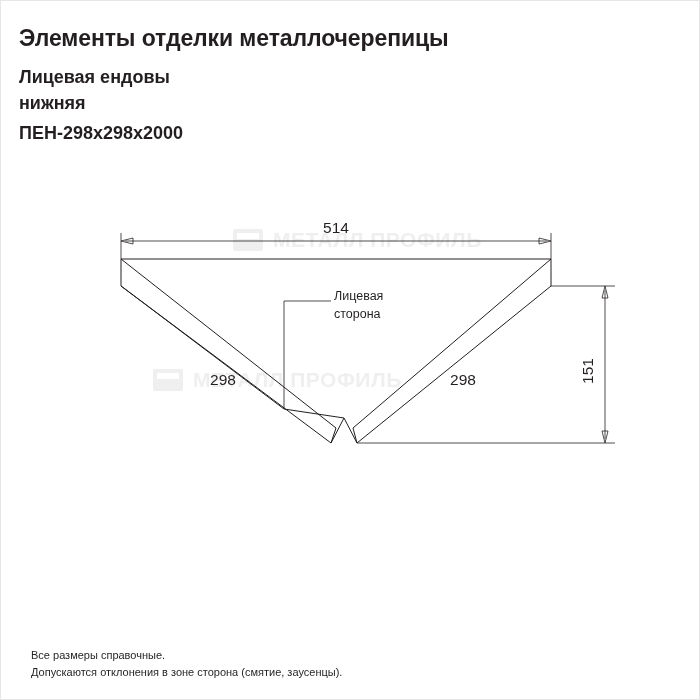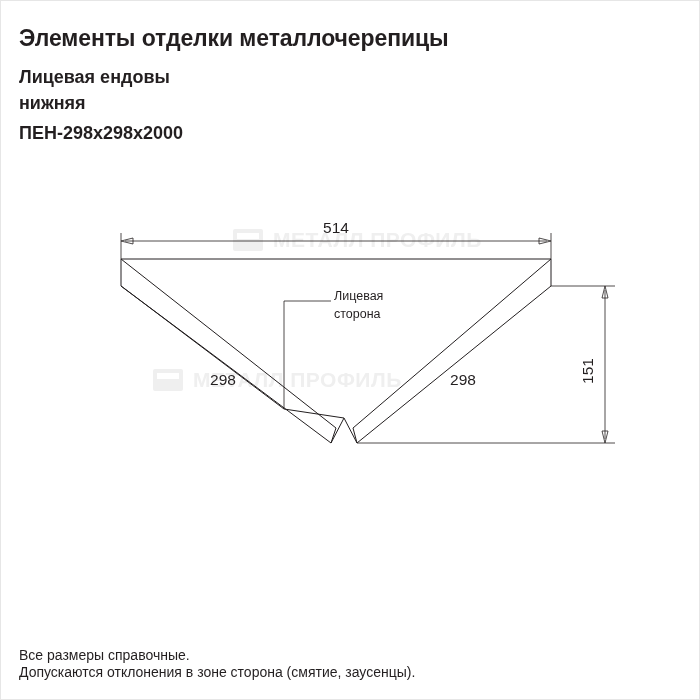--- a/index.html
+++ b/index.html
@@ -48,23 +48,23 @@
   }
   .drawing {
     position: absolute;
     top: 180px;
     left: 0;
     width: 592px;
     height: 320px;
   }
   .footnotes {
     position: absolute;
-    left: 18px;
+    left: 30px;
     bottom: 18px;
-    font-size: 14px;
+    font-size: 11px;
     line-height: 17px;
     color: #231f20;
   }
   .footnotes div {
     white-space: nowrap;
   }
   svg {
     display: block;
   }
   .wm {

